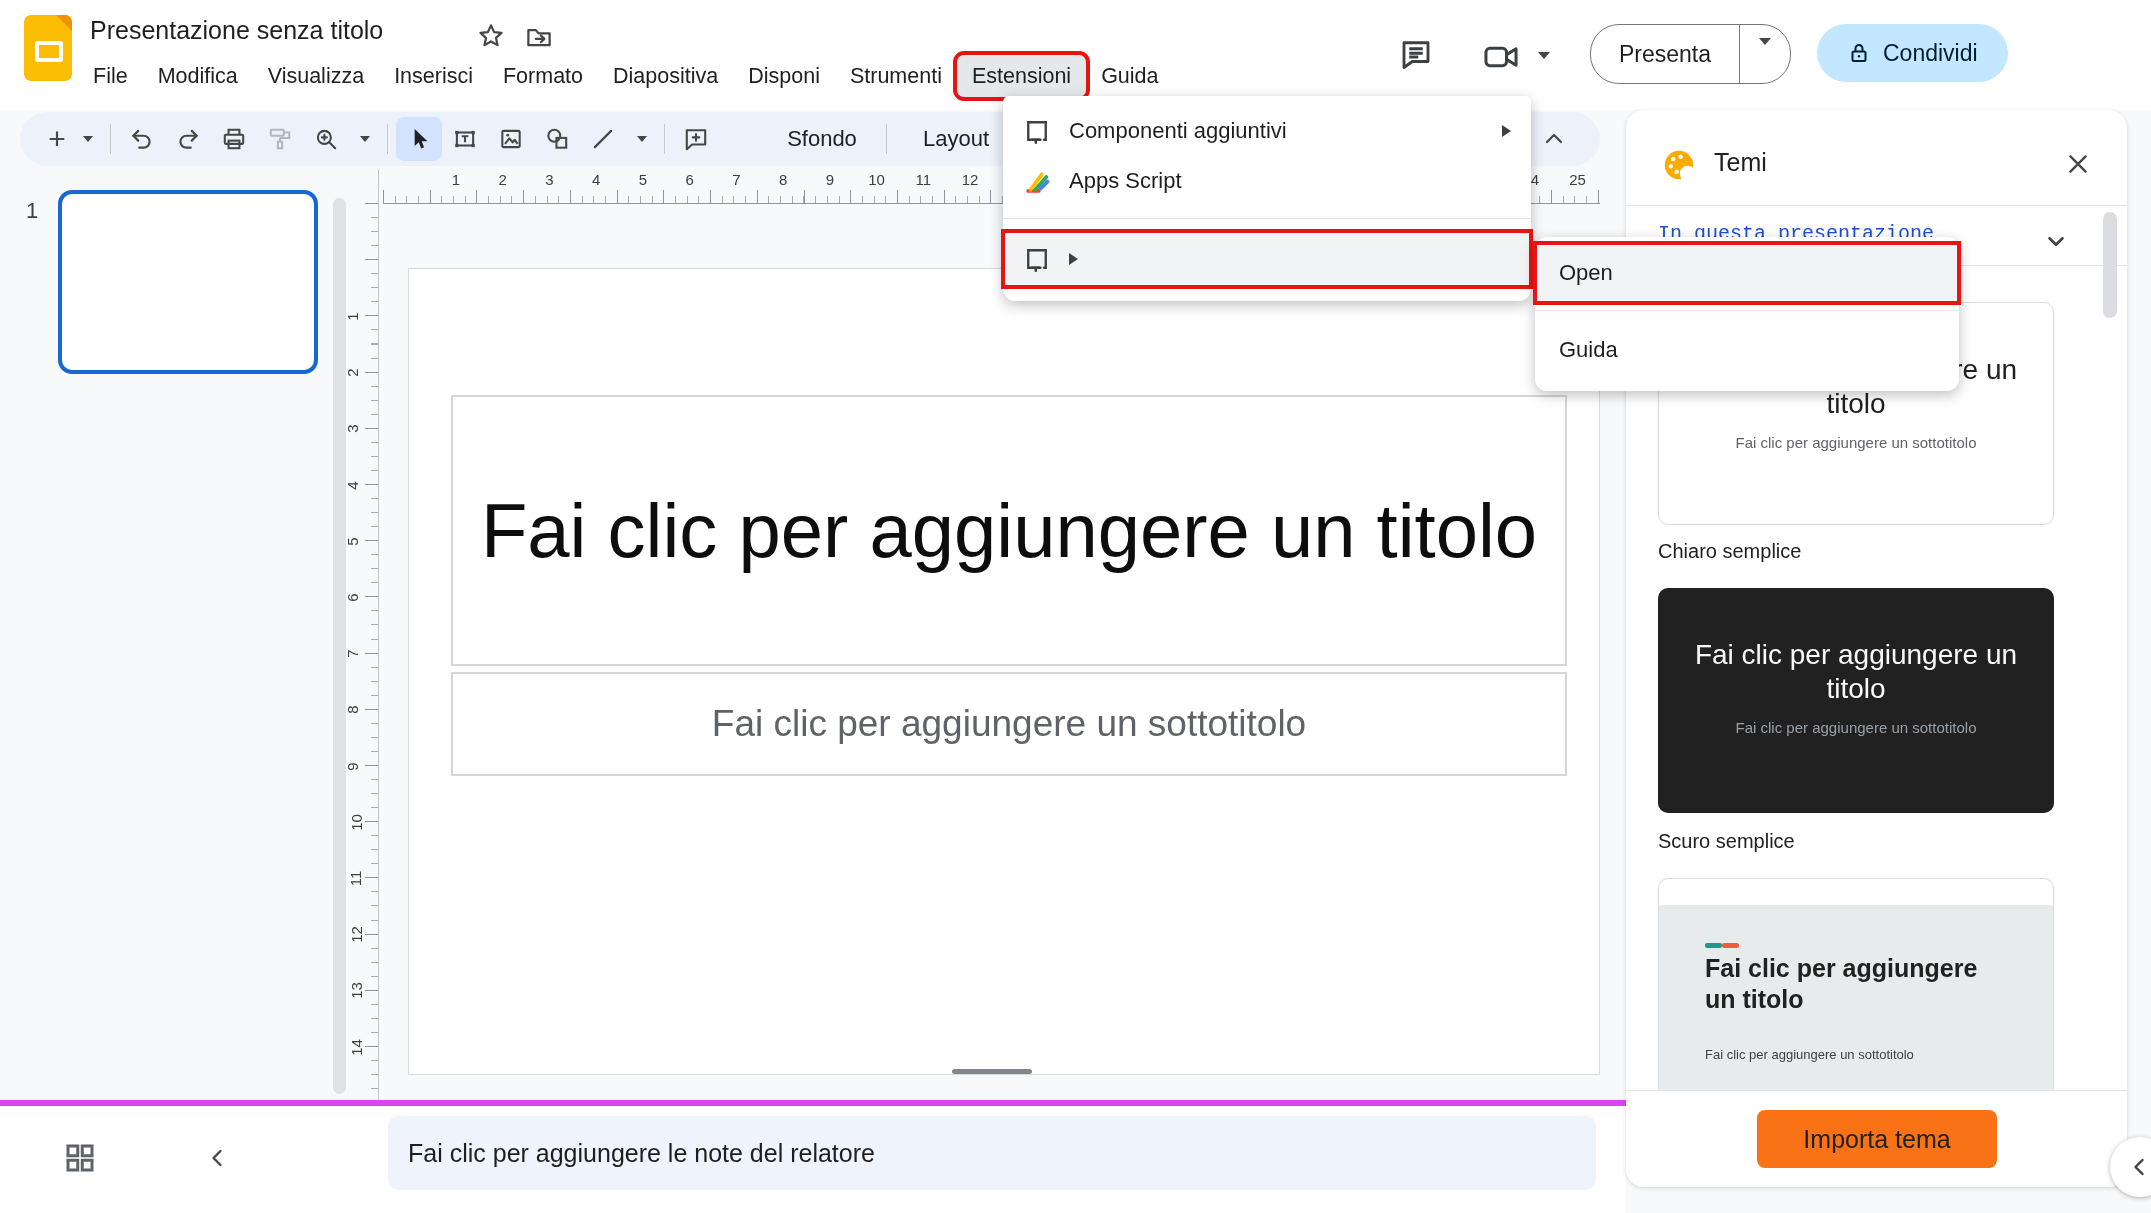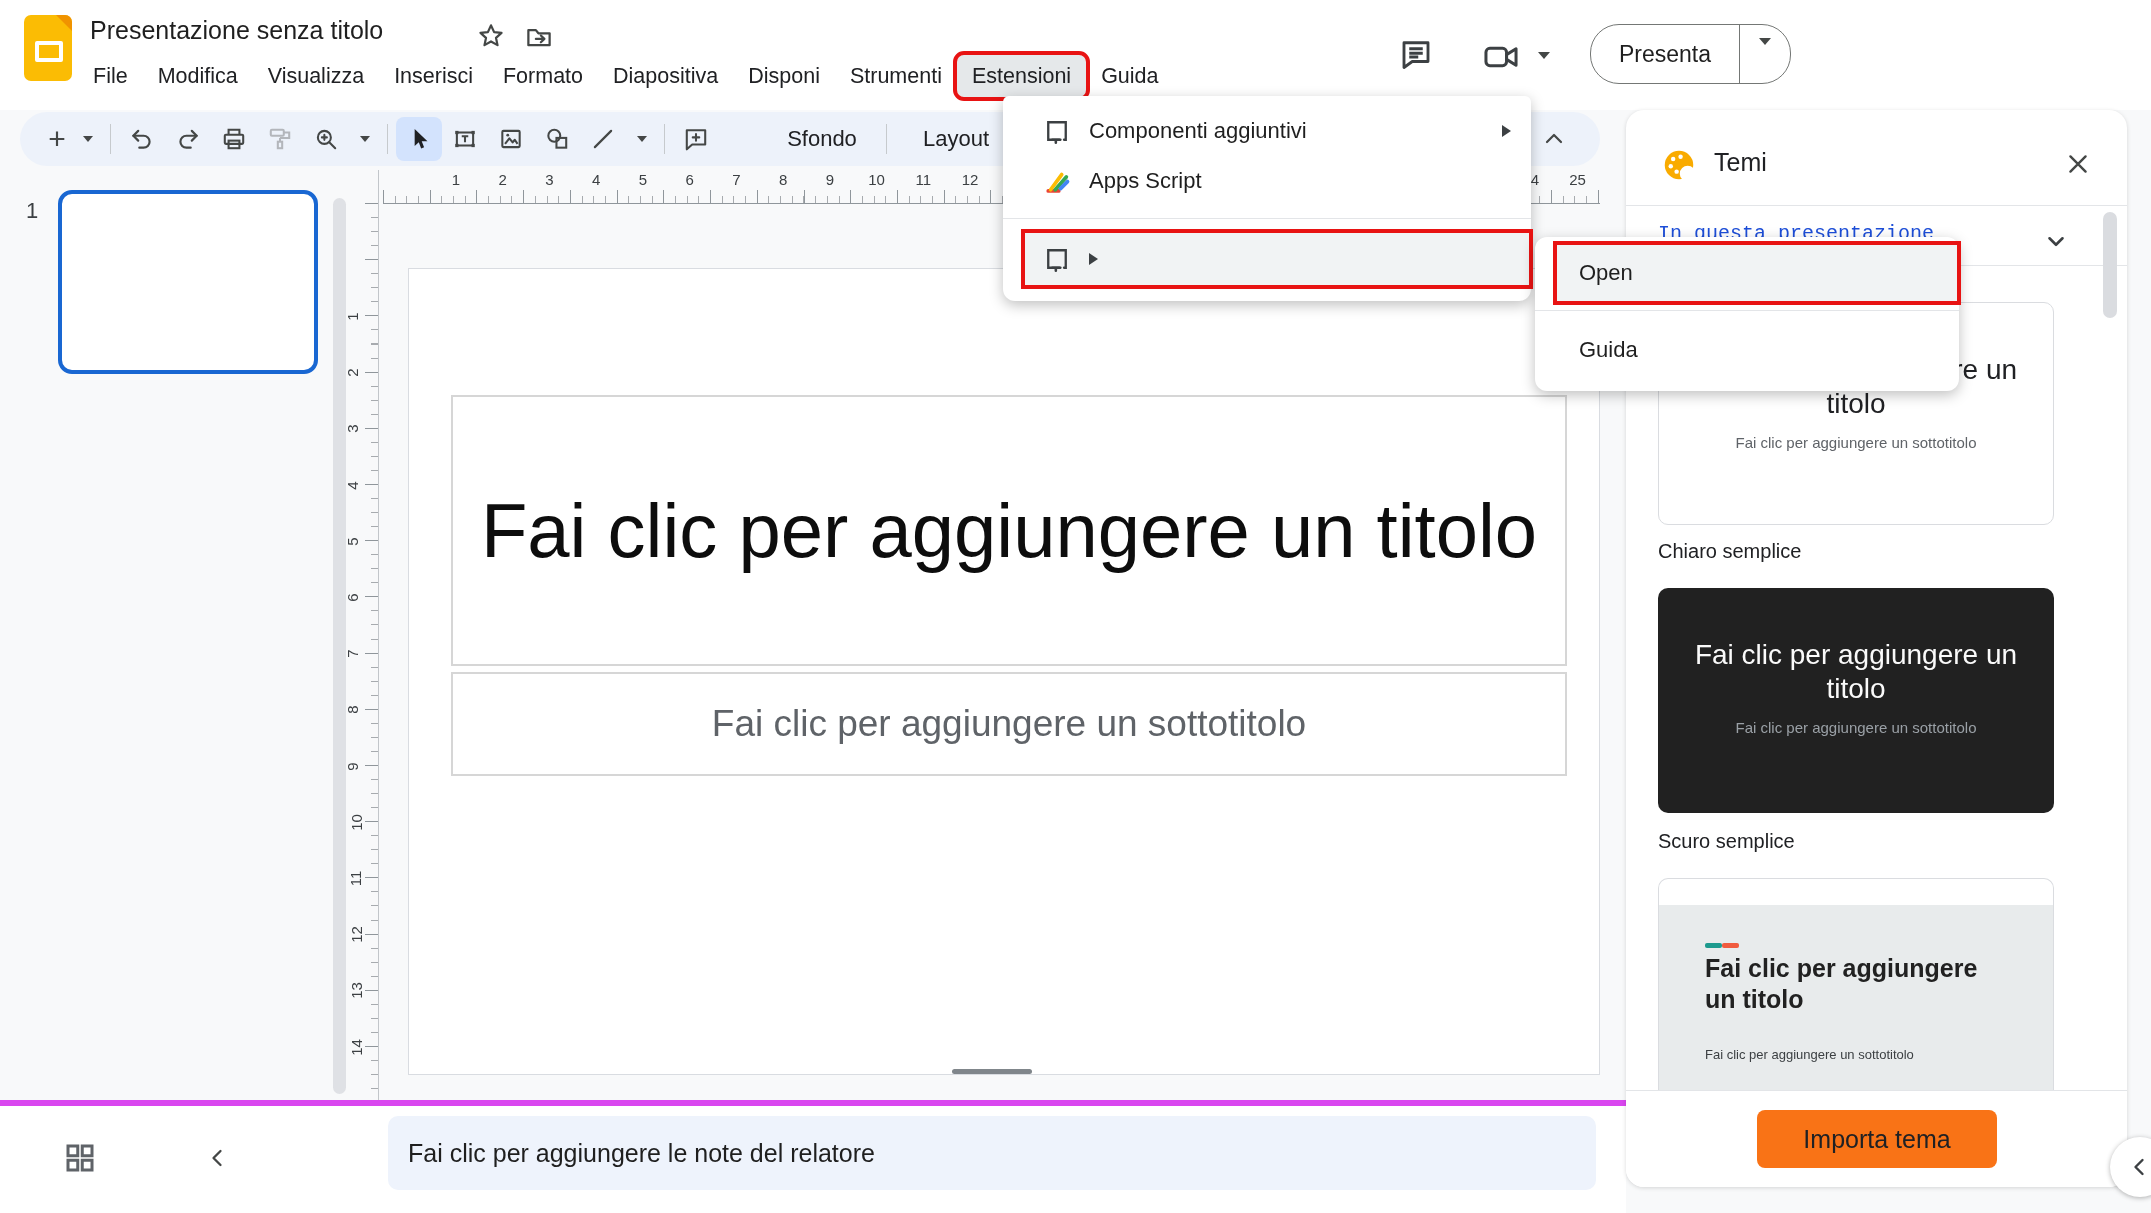--- a/index.html
+++ b/index.html
@@ -105,21 +105,21 @@
   #tc3-body{position:absolute;left:0;top:26px;right:0;bottom:0;background:#e8ebec;}
   .dash{display:inline-block;width:17px;height:5px;border-radius:2px;}
   #tc3-dash{position:absolute;left:46px;top:29px;}
   #tc3-title{position:absolute;left:46px;top:48px;width:300px;font-size:25px;line-height:31px;font-weight:700;color:#212121;}
   #tc3-sub{position:absolute;left:46px;top:142px;font-size:13px;color:#3c4043;}
   #panel-footer{position:absolute;left:0;top:980px;width:100%;height:97px;background:#fff;border-top:1px solid #e3e5e8;}
   #import-theme-btn{position:absolute;left:131px;top:19px;width:240px;height:58px;background:#f97316;border-radius:8px;display:flex;align-items:center;justify-content:center;font-size:25px;font-weight:500;color:#202124;}
 
   
   #extensions-menu{left:1003px;top:96px;width:528px;background:#fff;border-radius:6px 6px 12px 12px;box-shadow:0 4px 14px rgba(0,0,0,.25);z-index:60;padding:10px 0 14px;box-sizing:border-box;}
-  .dmenu-row{height:50px;display:flex;align-items:center;padding:0 20px;gap:18px;margin-left:20px;}
+  .dmenu-row{height:50px;display:flex;align-items:center;padding:0 20px;gap:18px;}
   .dmenu-row .lbl{font-size:22px;color:#1f1f1f;flex:1;white-space:nowrap;}
   .dmenu-row.hl{height:56px;background:#f1f3f4;outline:4px solid #e81313;outline-offset:-2px;}
   .dmenu-div{height:1px;background:#e3e5e8;margin:12px 0;}
   .submenu-arrow{width:0;height:0;border-top:6px solid transparent;border-bottom:6px solid transparent;border-left:9px solid #3c4043;}
 
   
   #magicslides-submenu{left:1535px;top:237px;width:424px;background:#fff;border-radius:12px;box-shadow:0 4px 14px rgba(0,0,0,.25);z-index:70;padding:6px 0 16px;box-sizing:border-box;}
   #magicslides-submenu .dmenu-row{padding:0 24px;}
   #magicslides-submenu .dmenu-row.hl{height:60px;}
   #magicslides-submenu .dmenu-div{margin:7px 0 14px;}
@@ -175,20 +175,28 @@
     </svg>
   </div>
   <div class="abs caret" id="camera-caret"></div>
 
   <div class="abs" id="present-btn">
     <span id="present-label">Presenta</span>
     <span id="present-divider"></span>
     <span id="present-caret-zone"><span class="caret"></span></span>
   </div>
 
+  <div class="abs" id="share-btn">
+    <svg width="24" height="24" viewBox="0 0 24 24" fill="none" stroke="#001d35" stroke-width="2">
+      <rect x="5.5" y="10.5" width="13" height="9.5" rx="1.5"></rect>
+      <path d="M8.5 10.5V7.5a3.5 3.5 0 0 1 7 0v3"></path>
+      <circle cx="12" cy="15.2" r="1.2" fill="#001d35" stroke="none"></circle>
+    </svg>
+    <span id="share-label">Condividi</span>
+  </div>
 </div>
 
 <div class="abs" id="toolbar">
   <span class="tb narrow">
       <span class="plus-glyph">+</span>
     </span>
   <span class="tb narrow">
       <span class="tcaret"></span>
     </span>
   <span class="tbdiv"></span>

